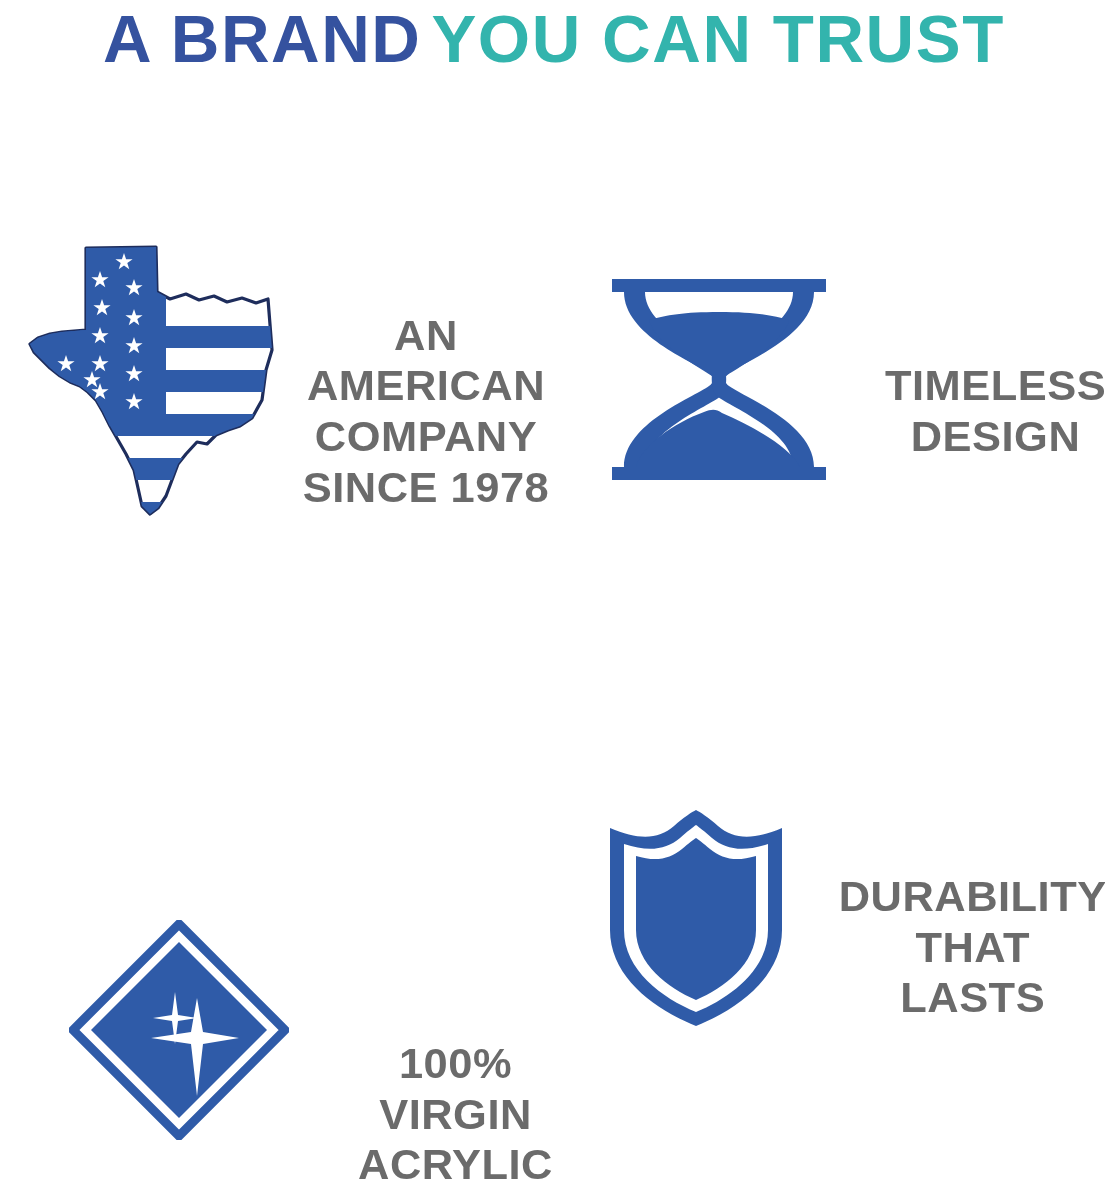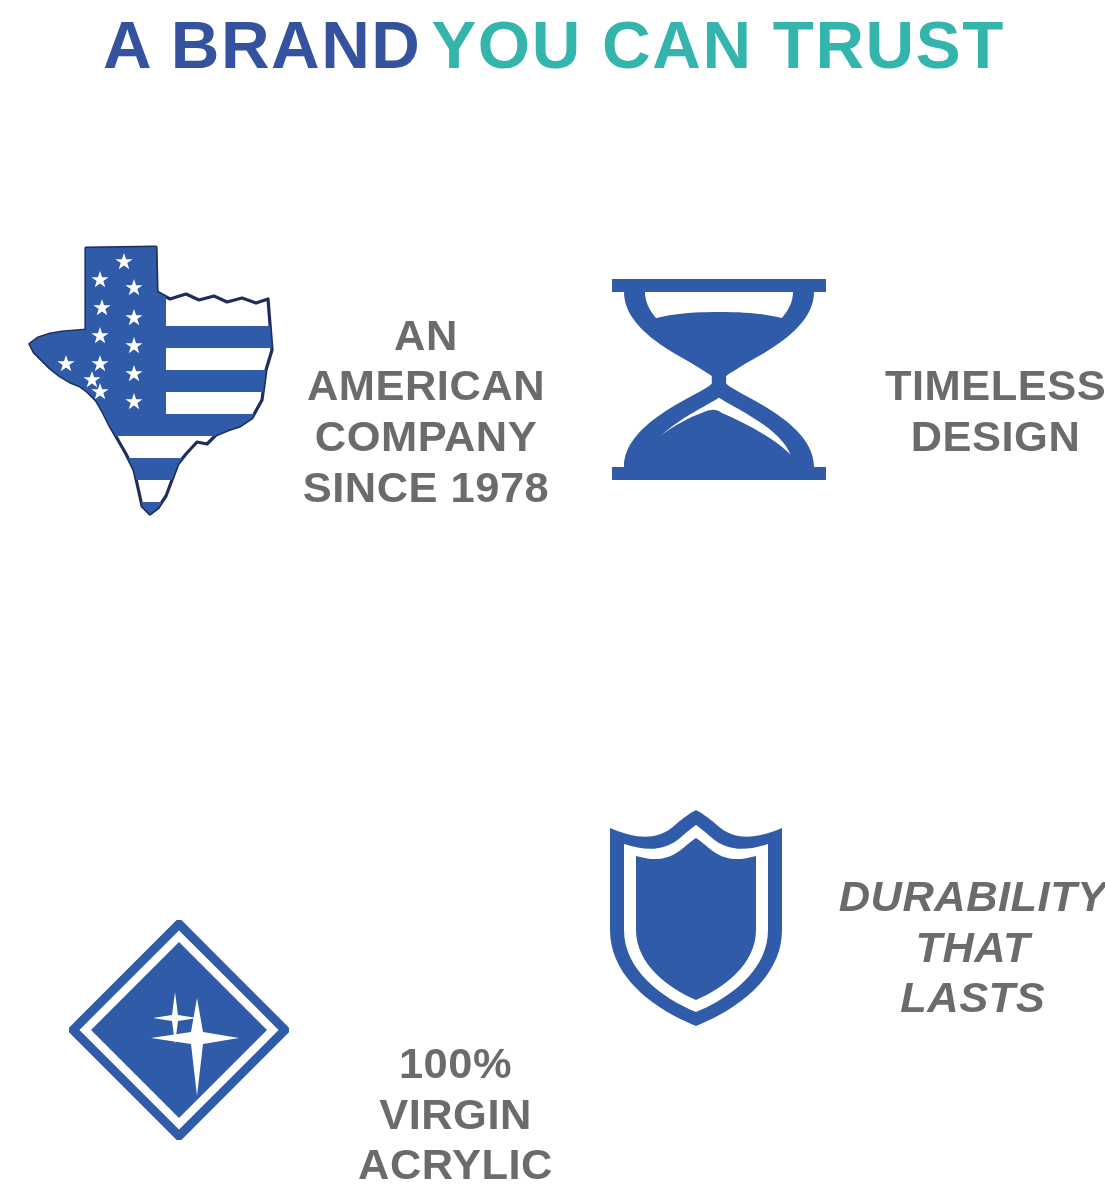--- a/index.html
+++ b/index.html
@@ -20,21 +20,21 @@
   }
 
   
   .headline {
     position: absolute;
     top: 0px;
     left: 0;
     width: 1105px;
     height: 78px;
     display: flex;
-    align-items: flex-end;
+    align-items: center;
     justify-content: center;
     white-space: nowrap;
   }
   .headline span {
     font-family: "Liberation Sans Narrow", "Liberation Sans", sans-serif;
     font-weight: bold;
     font-size: 66px;
     letter-spacing: 1.5px;
     line-height: 1;
     transform: scaleX(1.02);
@@ -55,21 +55,21 @@
     position: absolute;
     width: 552px;
     height: 540px;
     display: flex;
     flex-direction: row;
     align-items: center;
   }
   .cell-0 { left: 0px;   top: 0px;   }
   .cell-1 { left: 553px; top: 0px; justify-content: flex-end;   }
   .cell-2 { left: 0px;   top: 540px; align-items: flex-end; }
-  .cell-3 { left: 553px; top: 540px; font-style: italic; }
+  .cell-3 { left: 553px; top: 540px; }
 
   .icon-box {
     height: 330px;
     display: flex;
     align-items: center;
     justify-content: center;
     width: 100%;
   }
   .cell-2 .icon-box, .cell-3 .icon-box { height: 320px; }
 

